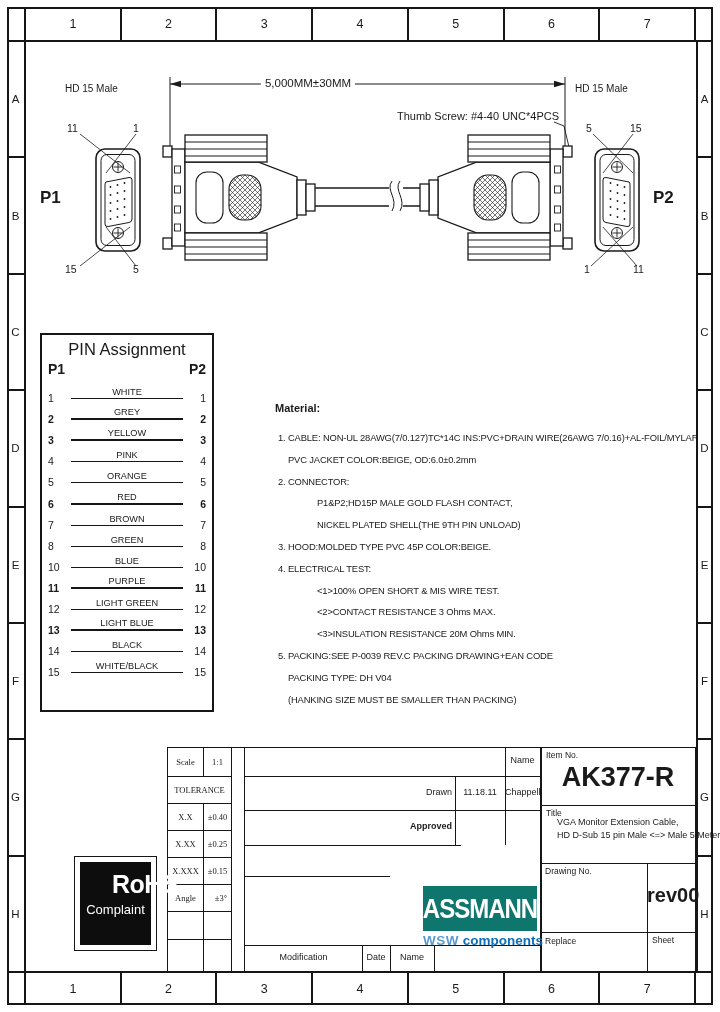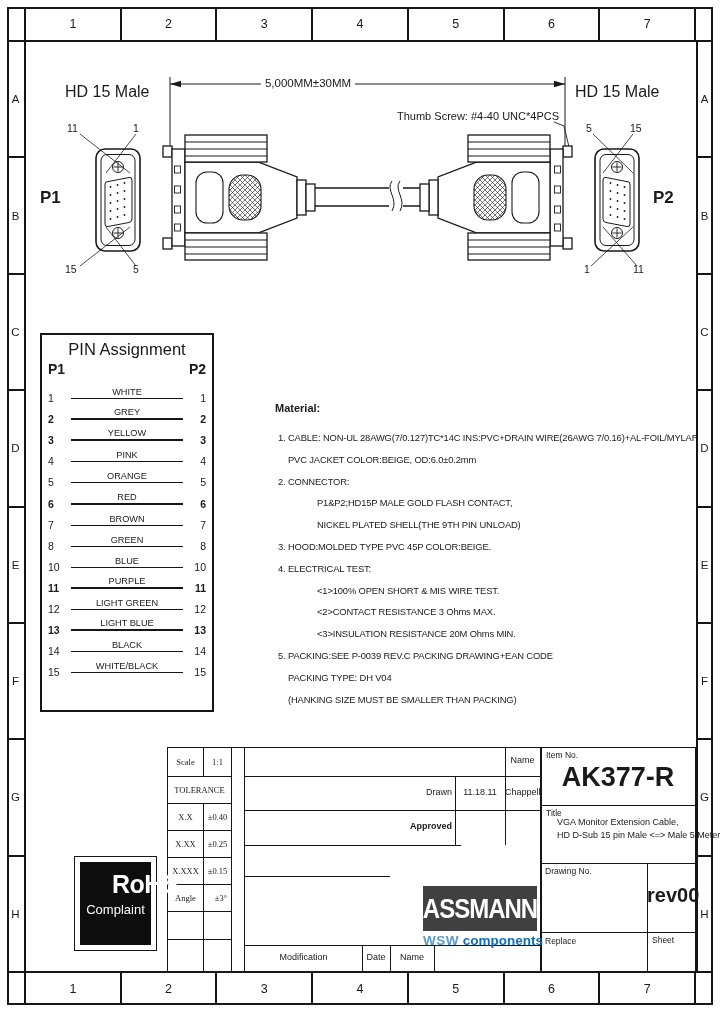--- a/index.html
+++ b/index.html
@@ -15,21 +15,21 @@
   .band-cols{display:flex;border-left:2px solid #161616;border-right:2px solid #161616;}
   .band-cols .gcell{flex:1;display:flex;align-items:center;justify-content:center;
       font-size:12.5px;border-left:2px solid #161616;}
   .band-cols .gcell:first-child{border-left:none;}
   .band-rows{display:flex;flex-direction:column;border-top:2px solid #161616;border-bottom:2px solid #161616;}
   .band-rows .grow{flex:1;display:flex;align-items:center;justify-content:center;
       font-size:11.5px;border-top:2px solid #161616;}
   .band-rows .grow:first-child{border-top:none;}
   
   .lbl{position:absolute;white-space:nowrap;}
-  .hd15{font-size:16px;width:80px;}
+  .hd15{font-size:10px;width:80px;}
   .plabel{font-size:17px;font-weight:bold;}
   .pincall{font-size:10.5px;}
   #dim-label{font-size:11.5px;background:#fff;padding:0 4px;transform:translateX(-50%);}
   #thumb-note{font-size:11px;}
   
   #pin-table{left:40px;top:333px;width:174px;height:379px;border:2px solid #161616;background:#fff;}
   #pin-title{text-align:center;font-size:16.5px;margin-top:5px;}
   #pin-heads{display:flex;justify-content:space-between;padding:2px 6px 0 6px;
       font-size:14px;font-weight:bold;}
   #pin-rows{position:relative;margin-top:1px;}
@@ -428,21 +428,21 @@
   <div class="tb-lbl" style="left:546px;top:808px;">Title</div>
   <div class="abs" id="tb-title-text">
     <div>VGA Monitor Extension Cable,</div>
     <div>HD D-Sub 15 pin Male &lt;=&gt; Male  5 Meters</div>
   </div>
   <div class="tb-lbl" style="left:545px;top:866px;">Drawing No.</div>
   <div class="abs" id="rev00">rev00</div>
   <div class="tb-lbl" style="left:545px;top:936px;">Replace</div>
   <div class="tb-lbl" style="left:652px;top:935px;">Sheet</div>
 
-  <div class="abs" id="assmann-box" style="background: #404040;">
+  <div class="abs" id="assmann-box" style="background: #0f766e;">
     <span>ASSMANN</span>
   </div>
   <div class="abs" id="assmann-sub">
     <span class="wsw" style="color: rgb(91, 155, 205);">WSW</span>
     <span style="color: rgb(14, 110, 184);">components</span>
   </div>
 
   <div class="abs" id="rohs-box">
     <div id="rohs-inner">
       <div id="rohs-line1">RoHS</div>

